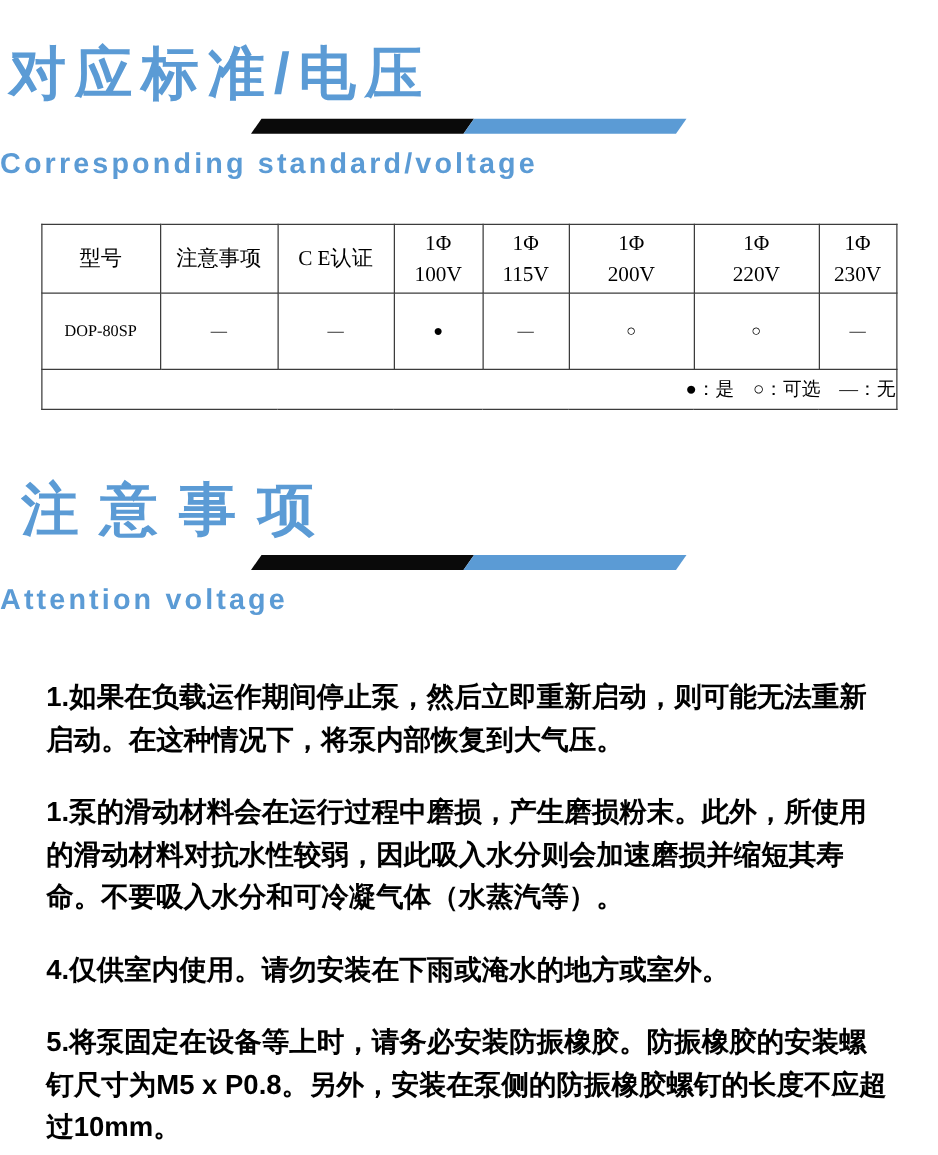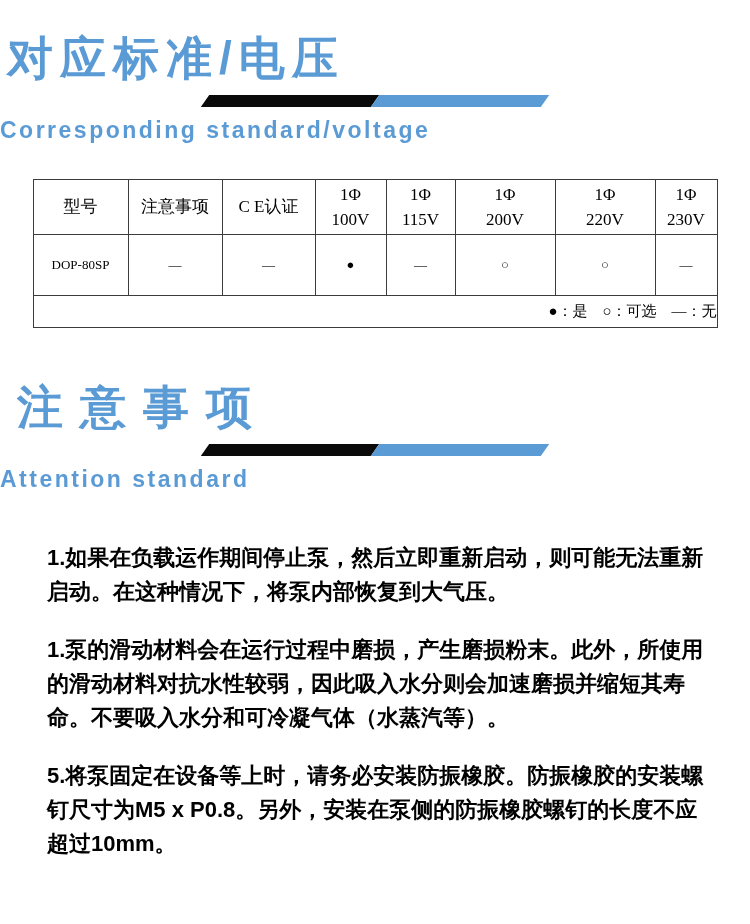--- a/index.html
+++ b/index.html
@@ -78,21 +78,21 @@
   table.std-table td.legend-cell {
     height: 31px;
     font-size: 15px;
     text-align: right;
   }
   .notes {
     width: 676px;
     margin: 48px auto 0 auto;
   }
   .notes p {
-    margin: 0 0 24px 10px;
+    margin: 0 0 24px 0;
     font-size: 22px;
     font-weight: bold;
     line-height: 34px;
     text-align: left;
   }
 </style>
 </head>
 <body>
 
 <div>
@@ -150,22 +150,23 @@
       </tr>
     </tbody>
   </table>
 
   <div class="section-header sec-attention">
     <h1 class="cn-title">注意事项</h1>
     <div class="stripe">
       <div class="seg-black"></div>
       <div class="seg-blue"></div>
     </div>
-    <div class="en-subtitle">Attention standard</div>
+    <div class="en-subtitle">Attention voltage</div>
   </div>
 
   <div class="notes">
     <p>1.如果在负载运作期间停止泵，然后立即重新启动，则可能无法重新启动。在这种情况下，将泵内部恢复到大气压。</p>
     <p>1.泵的滑动材料会在运行过程中磨损，产生磨损粉末。此外，所使用的滑动材料对抗水性较弱，因此吸入水分则会加速磨损并缩短其寿命。不要吸入水分和可冷凝气体（水蒸汽等）。</p>
+    <p>4.仅供室内使用。请勿安装在下雨或淹水的地方或室外。</p>
     <p>5.将泵固定在设备等上时，请务必安装防振橡胶。防振橡胶的安装螺钉尺寸为M5 x P0.8。另外，安装在泵侧的防振橡胶螺钉的长度不应超过10mm。</p>
   </div>
 
 </div>
 
 </body></html>

